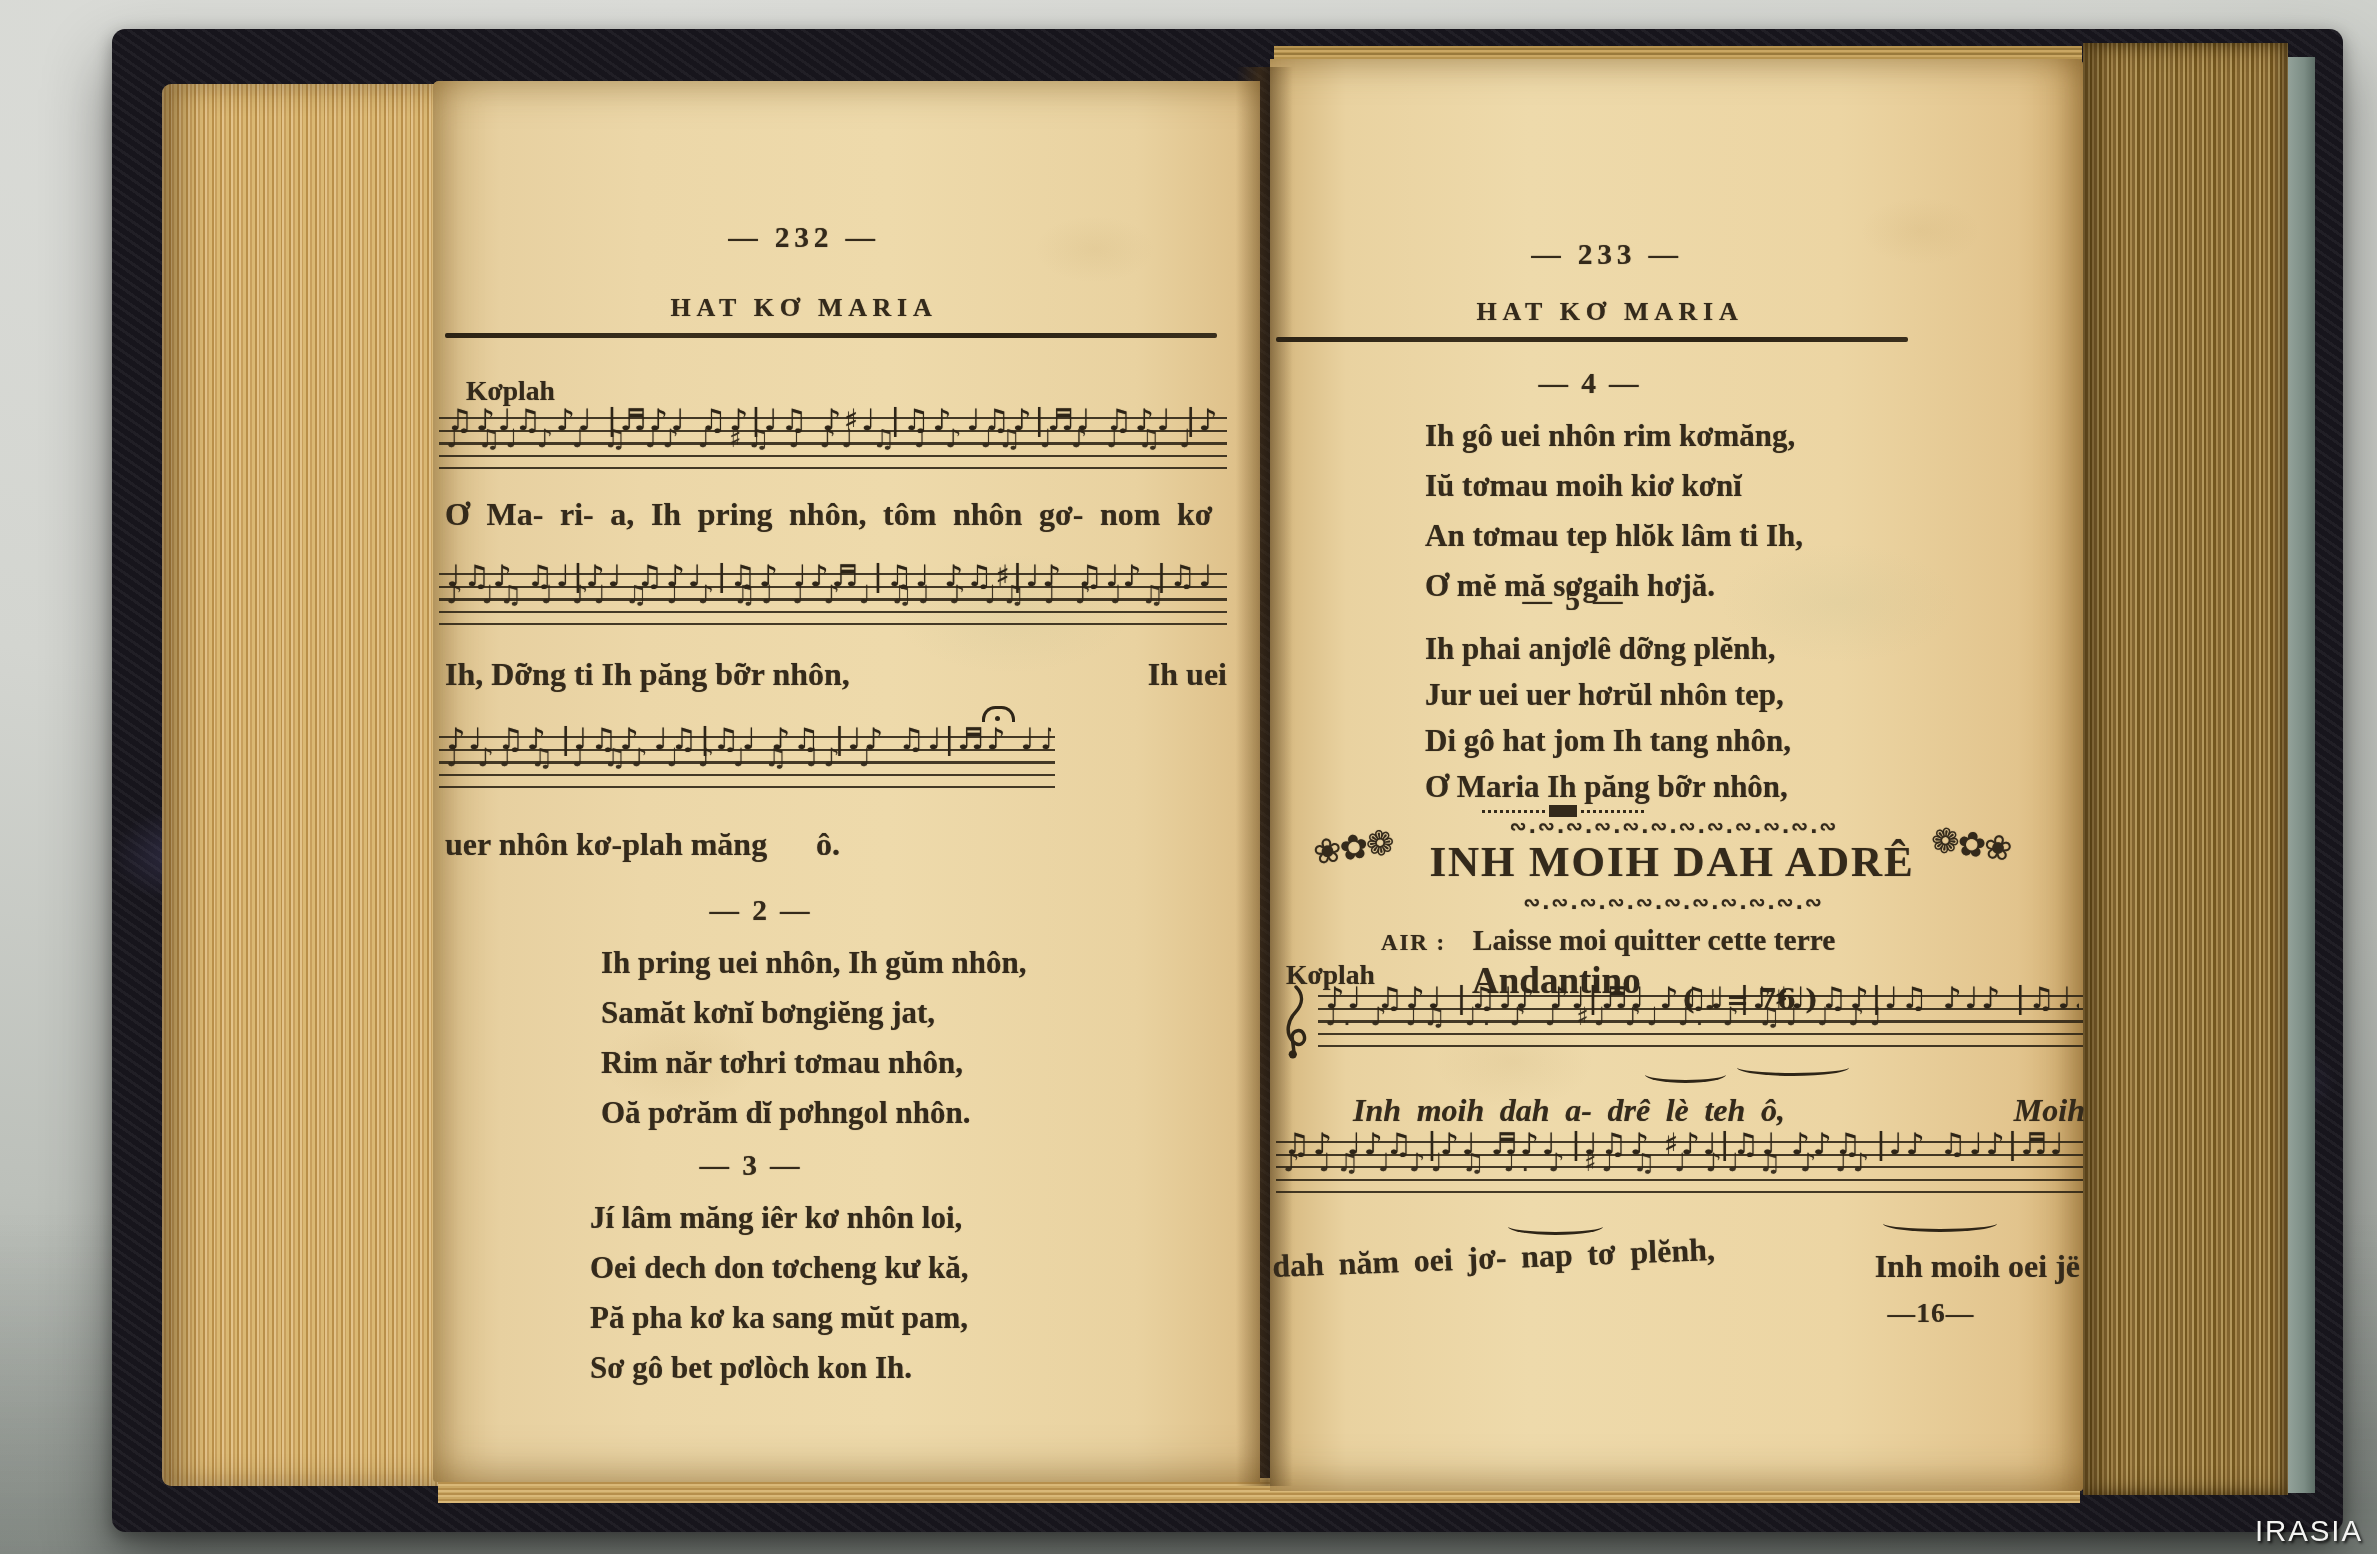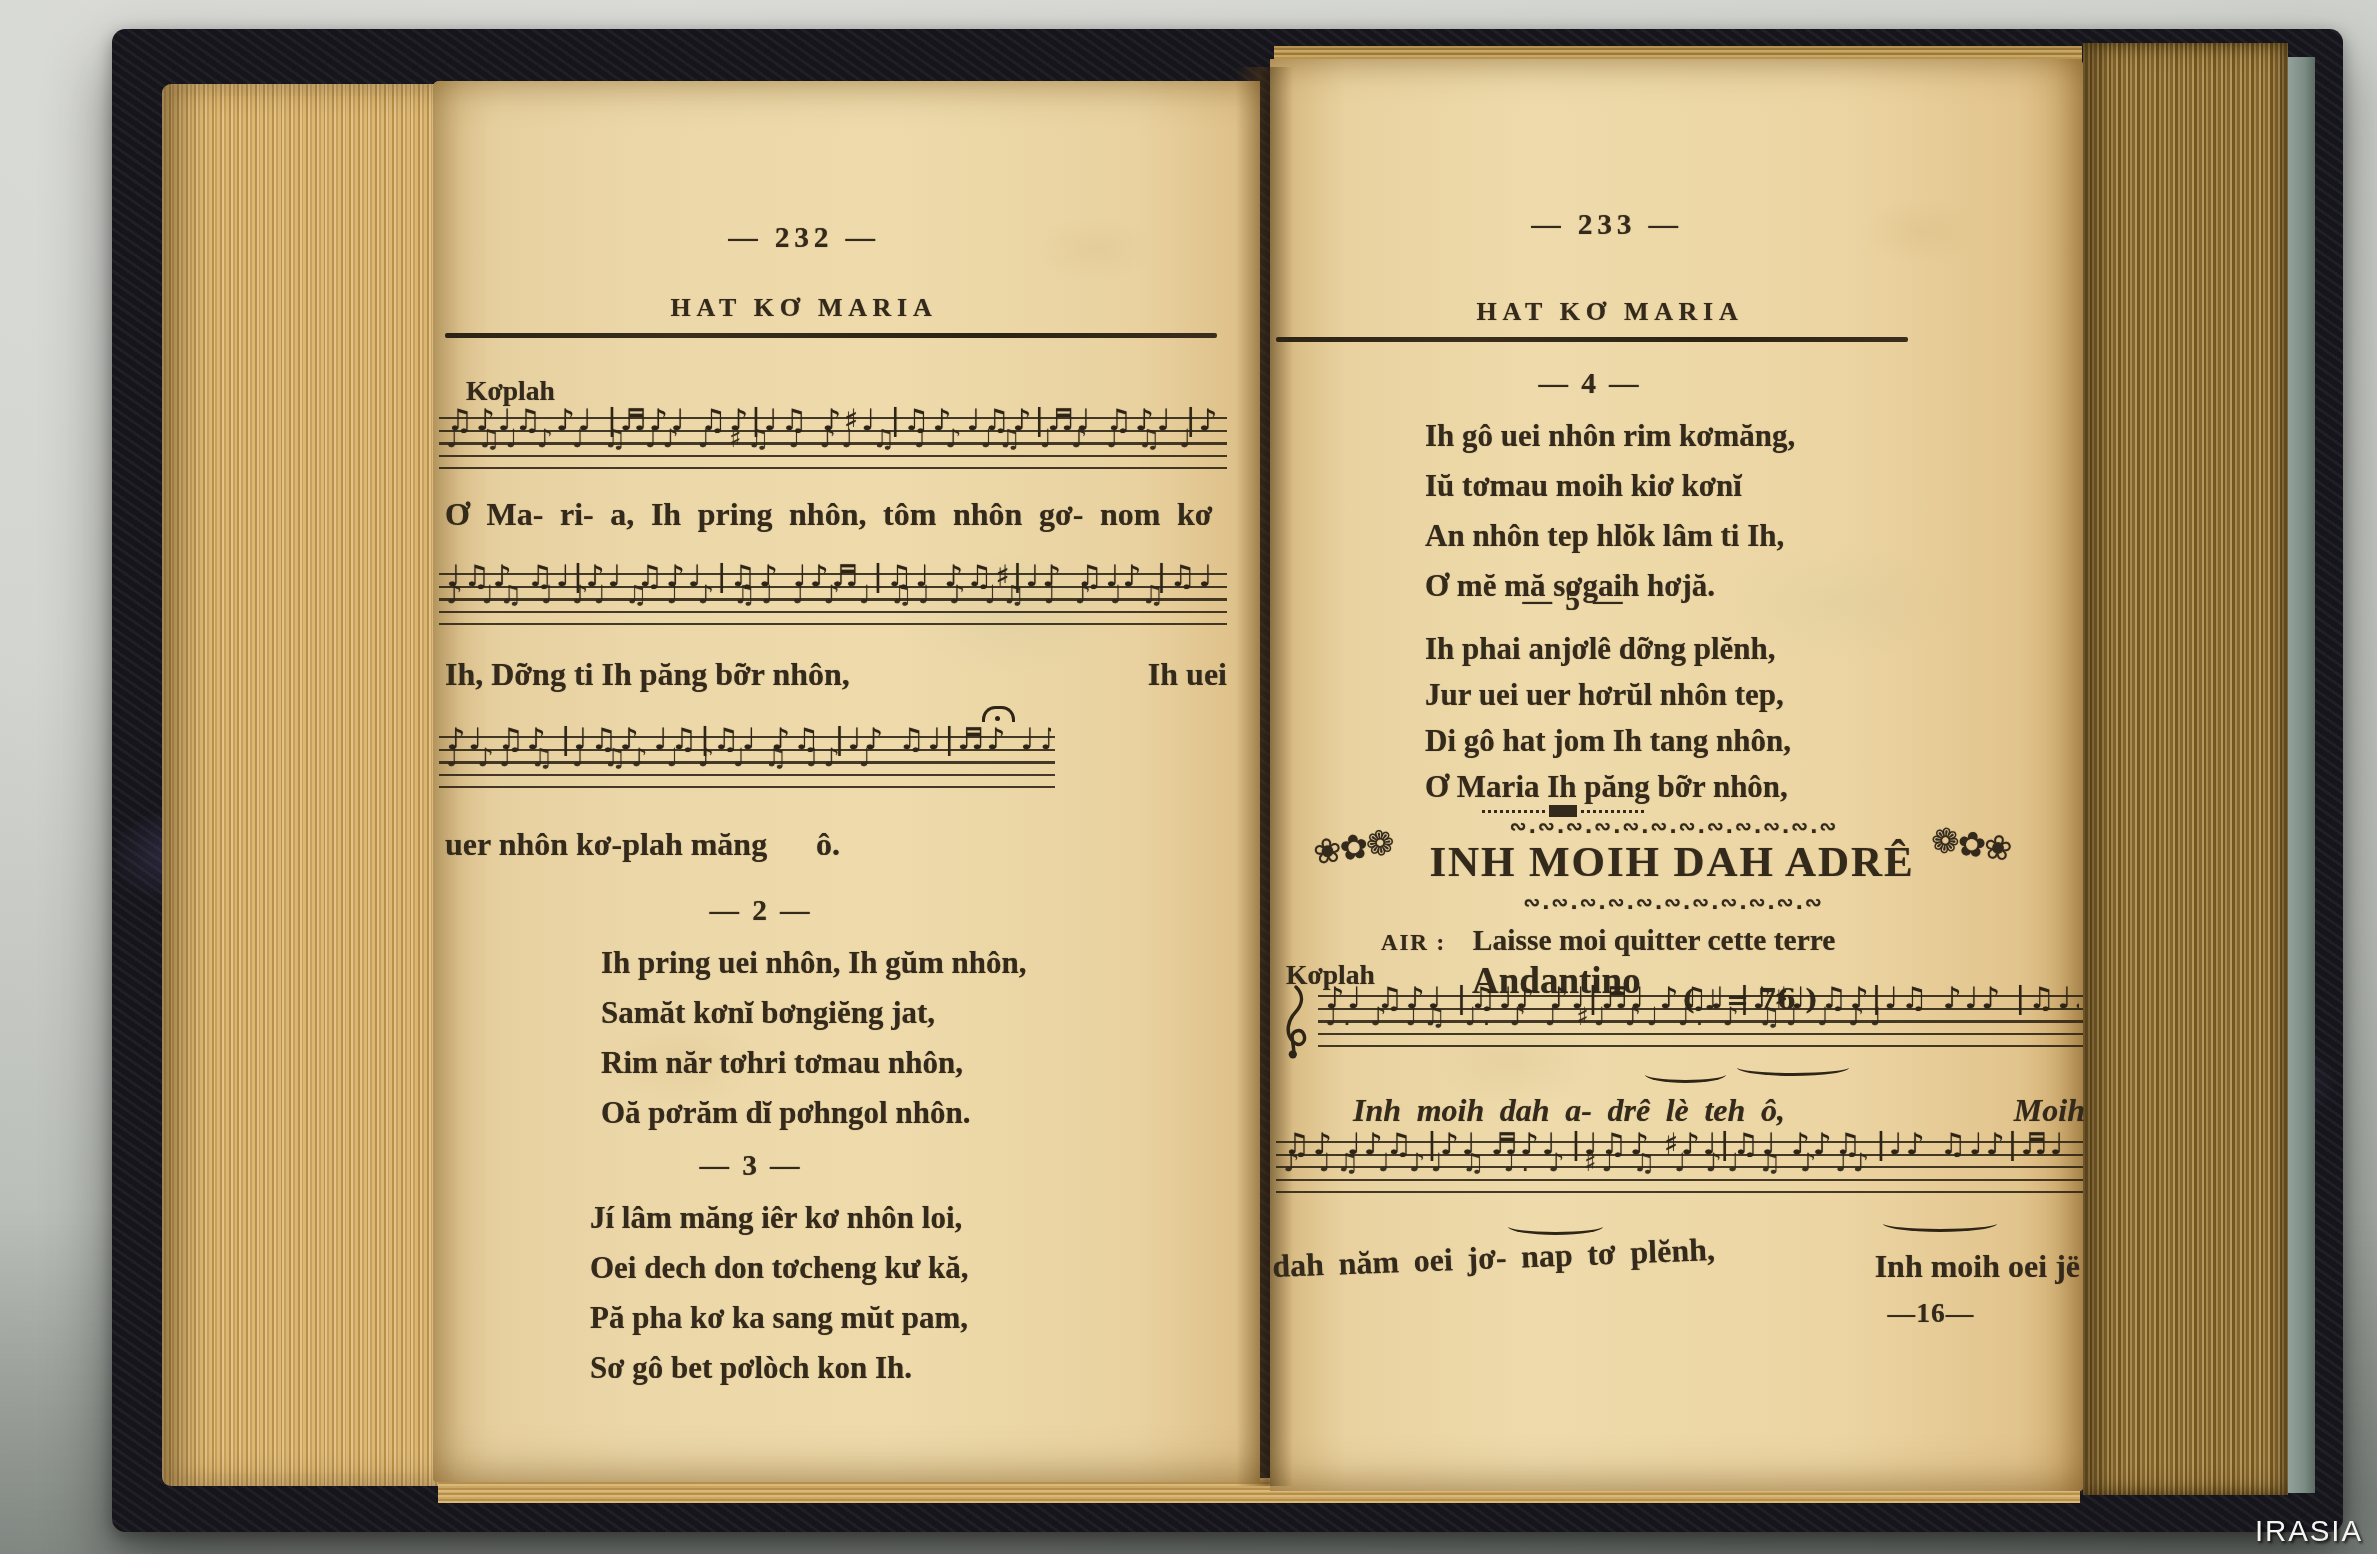--- a/index.html
+++ b/index.html
@@ -160,29 +160,29 @@
 </div>
 
 <div class="abs ink secnum center" style="left:637px;top:1149px;width:228px;">— 3 —</div>
 <div class="abs ink verse" style="left:590px;top:1193px;">
   <div>Jí lâm măng iêr kơ nhôn loi,</div>
   <div>Oei dech don tơcheng kư kă,</div>
   <div>Pă pha kơ ka sang mŭt pam,</div>
   <div>Sơ gô bet pơlòch kon Ih.</div>
 </div>
 
-<div class="abs ink pagenum center" style="left:1488px;top:208px;width:238px;">— 233 —</div>
+<div class="abs ink pagenum center" style="left:1488px;top:238px;width:238px;">— 233 —</div>
 <div class="abs ink runhead center" style="left:1372px;top:297px;width:476px;">HAT KƠ MARIA</div>
 <div class="abs rule" style="left:1276px;top:337px;width:632px;"></div>
 
 <div class="abs ink secnum center" style="left:1476px;top:367px;width:228px;">— 4 —</div>
 <div class="abs ink verse" style="left:1425px;top:411px;">
   <div>Ih gô uei nhôn rim kơmăng,</div>
   <div>Iŭ tơmau moih kiơ kơnĭ</div>
-  <div>An nhôn tep hlŏk lâm ti Ih,</div>
+  <div>An tơmau tep hlŏk lâm ti Ih,</div>
   <div>Ơ mĕ mă sơgaih hơjă.</div>
 </div>
 
 <div class="abs ink secnum center" style="left:1460px;top:584px;width:228px;">— 5 —</div>
 <div class="abs ink verse" style="left:1425px;top:626px;">
   <div style="line-height:46px;">Ih phai anjơlê dỡng plĕnh,</div>
   <div style="line-height:46px;">Jur uei uer hơrŭl nhôn tep,</div>
   <div style="line-height:46px;">Di gô hat jom Ih tang nhôn,</div>
   <div style="line-height:46px;">Ơ Maria Ih păng bỡr nhôn,</div>
 </div>

